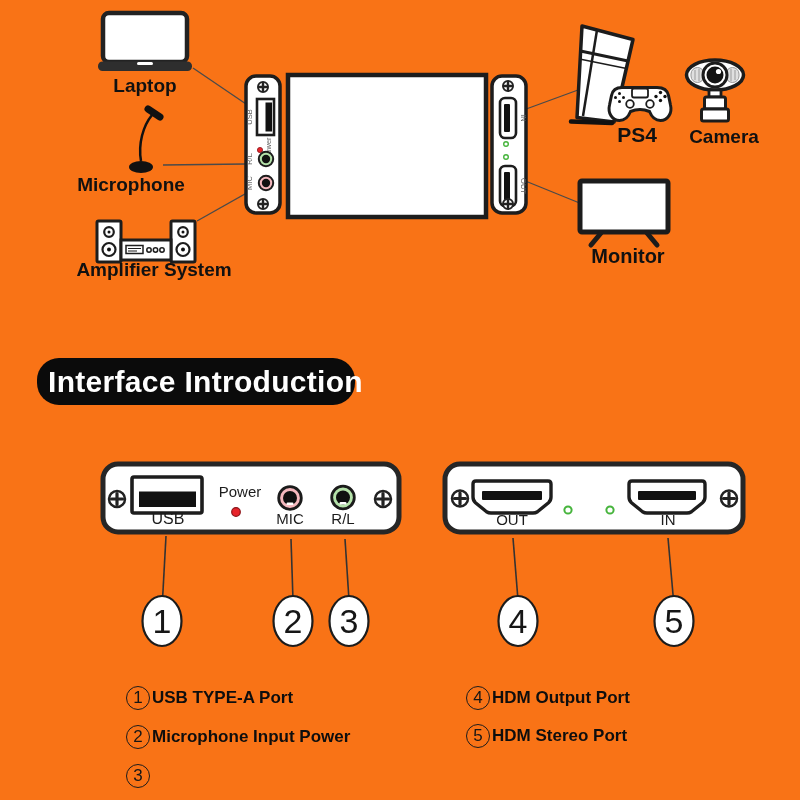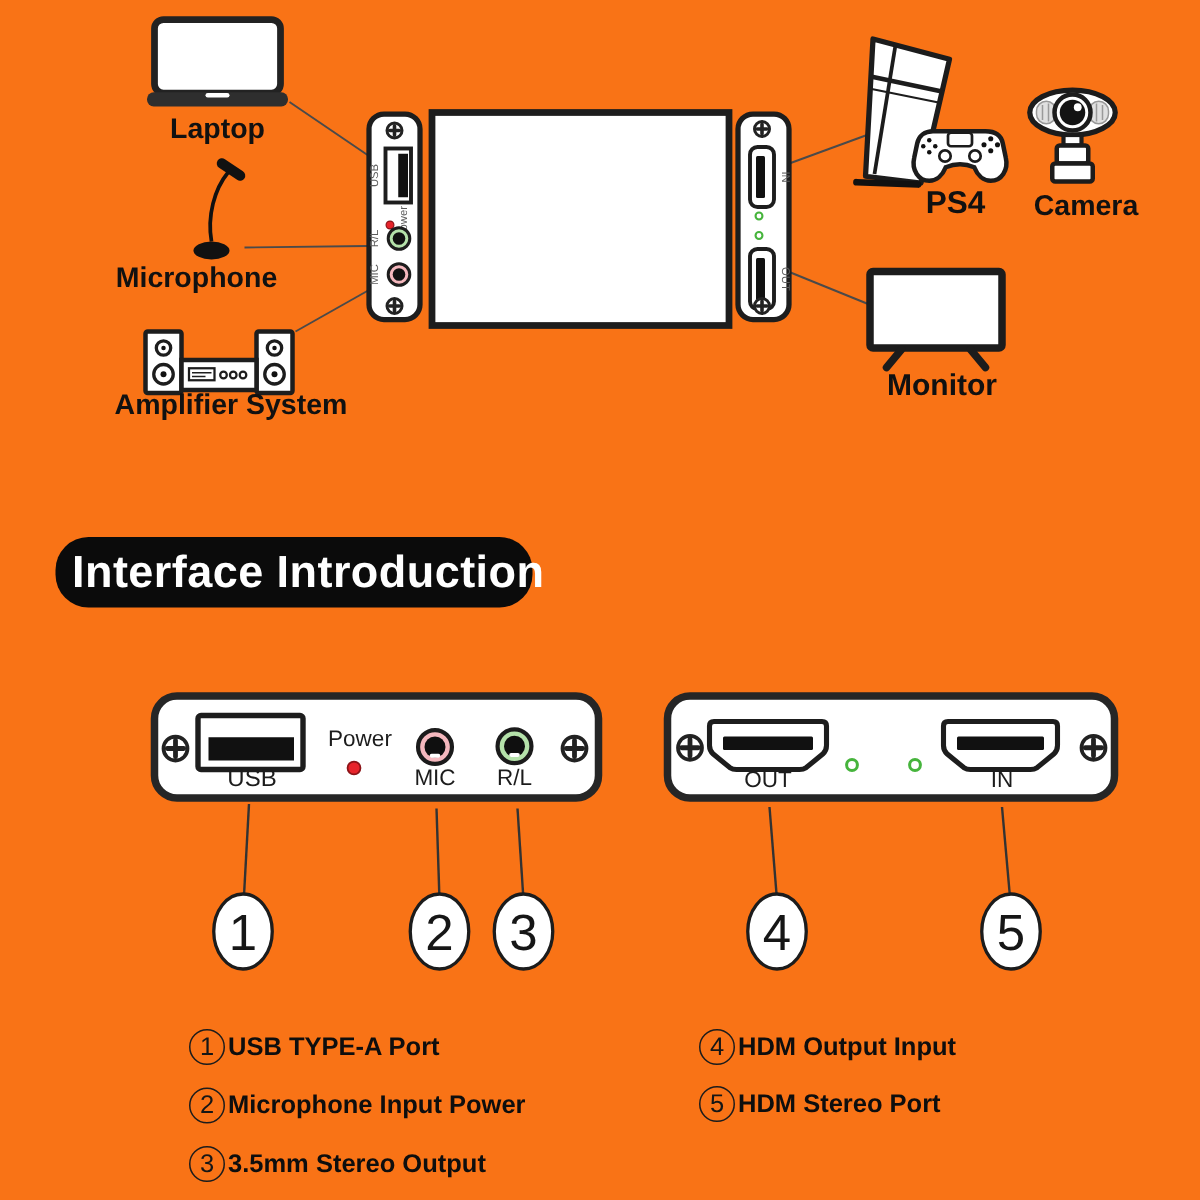--- a/index.html
+++ b/index.html
@@ -266,24 +266,23 @@
 <div class="legend-row" style="left:126px;top:684px;">
   <span class="legend-circle">1</span>
   <span class="legend-text">USB TYPE-A Port</span>
 </div>
 <div class="legend-row" style="left:126px;top:723px;">
   <span class="legend-circle">2</span>
   <span class="legend-text">Microphone Input Power</span>
 </div>
 <div class="legend-row" style="left:126px;top:762px;">
   <span class="legend-circle">3</span>
-  <span class="legend-text">3.5mm Stereo Output</span>
 </div>
 <div class="legend-row" style="left:466px;top:684px;">
   <span class="legend-circle">4</span>
-  <span class="legend-text">HDM Output Input</span>
+  <span class="legend-text">HDM Output Port</span>
 </div>
 <div class="legend-row" style="left:466px;top:722px;">
   <span class="legend-circle">5</span>
   <span class="legend-text">HDM Stereo Port</span>
 </div>
 
 </div>
 
 </body></html>

